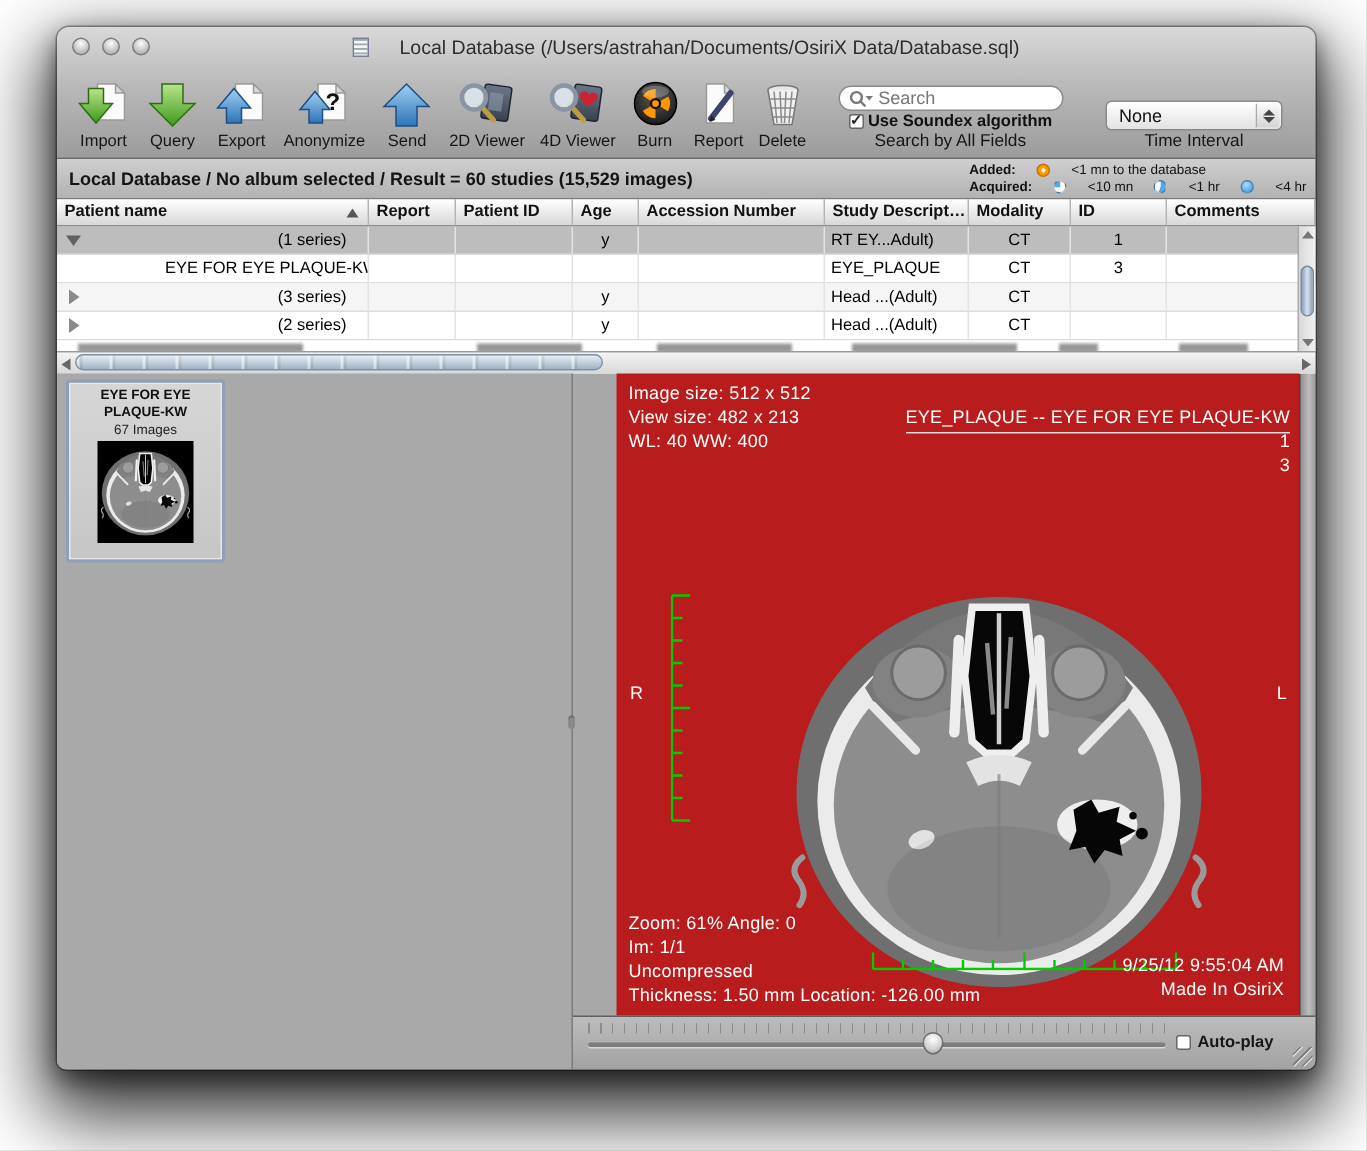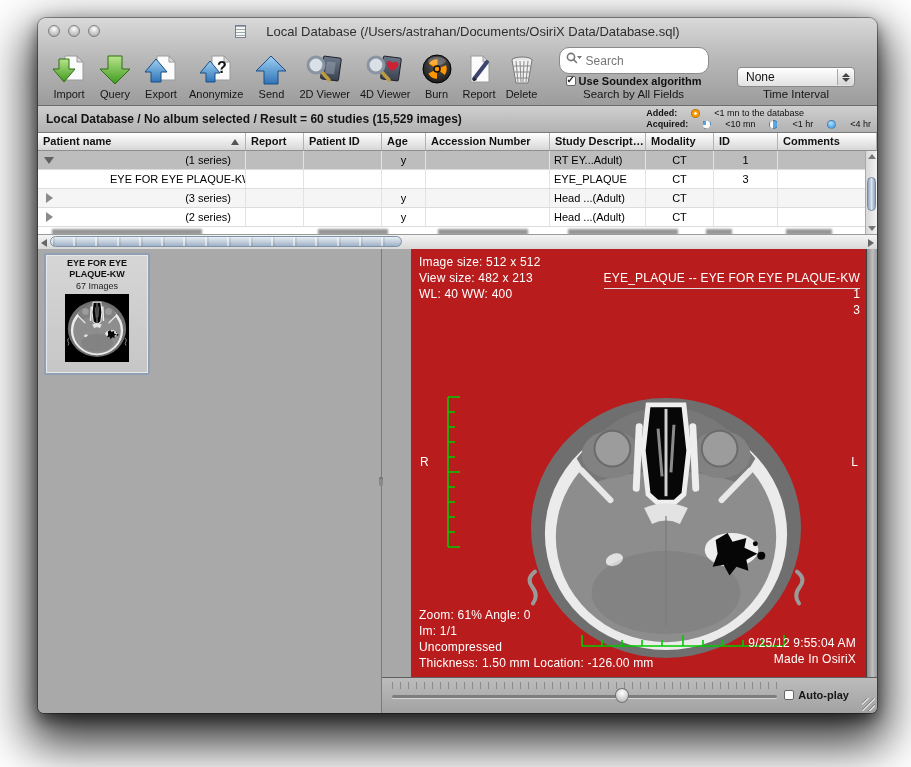--- a/index.html
+++ b/index.html
@@ -18,21 +18,21 @@
   .title { flex:1; text-align:center; font-size:13px; color:#2e2e2e; display:flex; justify-content:center; align-items:center; gap:20px; }
   .docicon { width:11px; height:13px; background:#f5f5f5; border:1px solid #7a7a9a; display:inline-block;
              background-image:linear-gradient(#9aa 1px, transparent 1px); background-size:100% 3px; background-position:0 3px; }
   .toolbar { height:60px; display:flex; align-items:flex-end; padding:0 6px 4px 8px; }
   .tbitem { display:flex; flex-direction:column; align-items:center; justify-content:flex-end; margin:0 5px; cursor:default; }
   .tbitem .lab { font-size:11px; color:#161616; margin-top:1px; white-space:nowrap; }
   .tbitem svg { display:block; }
 
   .search-group { display:flex; flex-direction:column; align-items:center; margin-left:16px; }
   .searchwrap { position:relative; }
-  .search-input { width:150px; height:27px; border-radius:10px; border:1px solid #8a8a8a; background:#fff;
+  .search-input { width:150px; height:17px; border-radius:10px; border:1px solid #8a8a8a; background:#fff;
                   padding:0 8px 0 26px; font-size:12px; color:#333; outline:none; }
   .mag { position:absolute; left:7px; top:4px; width:14px; height:12px; }
   .soundex { display:flex; align-items:center; gap:3px; font-size:11px; color:#111; margin-top:1px; font-weight:bold; }
   .cbx { width:10px; height:10px; background:#fff; border:1px solid #666; border-radius:2px; position:relative; }
   .cbx.checked:after { content:"✓"; position:absolute; left:0px; top:-3px; font-size:10px; color:#222; font-weight:bold; }
   .group-label { font-size:11.5px; color:#161616; margin-top:1px; }
 
   .time-group { display:flex; flex-direction:column; align-items:center; margin-left:auto; margin-right:16px; }
   .popup { width:118px; height:20px; background:linear-gradient(#fff,#e2e2e2); border:1px solid #8a8a8a; border-radius:4px;
            display:flex; align-items:center; font-size:12px; color:#111; padding-left:8px; position:relative; }

